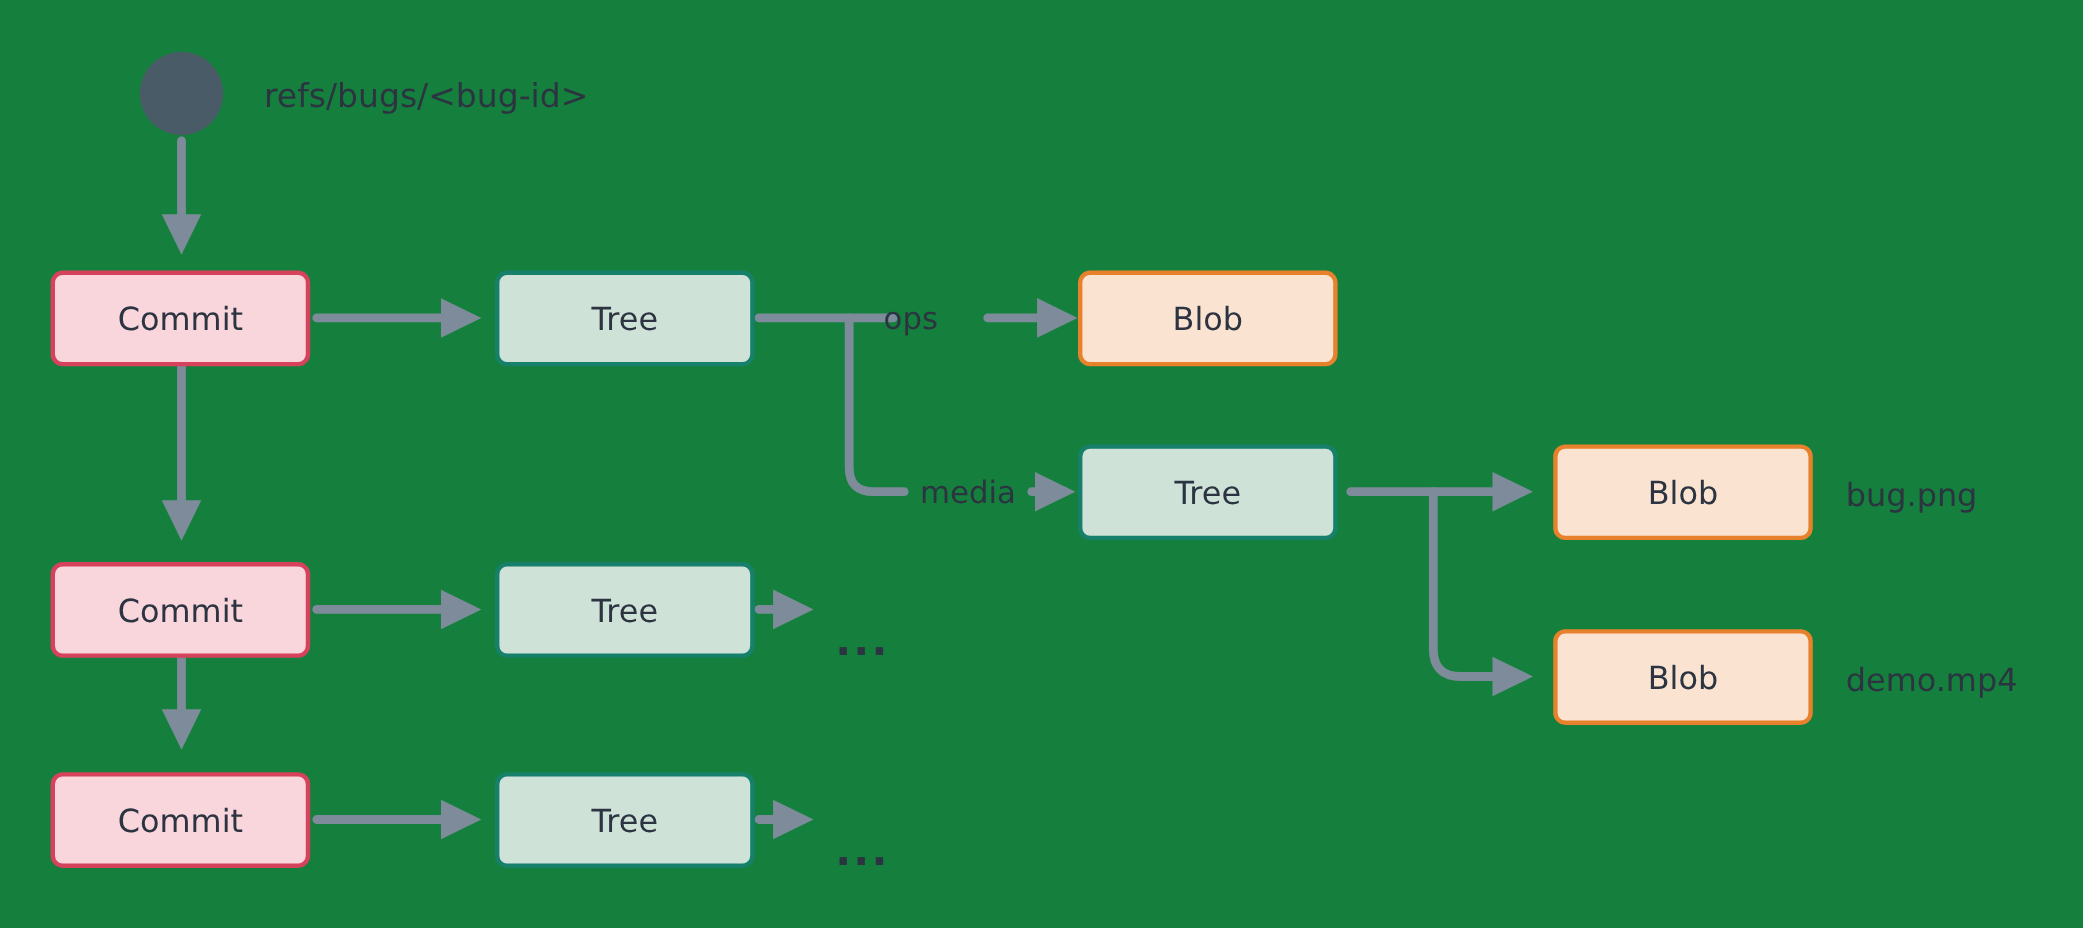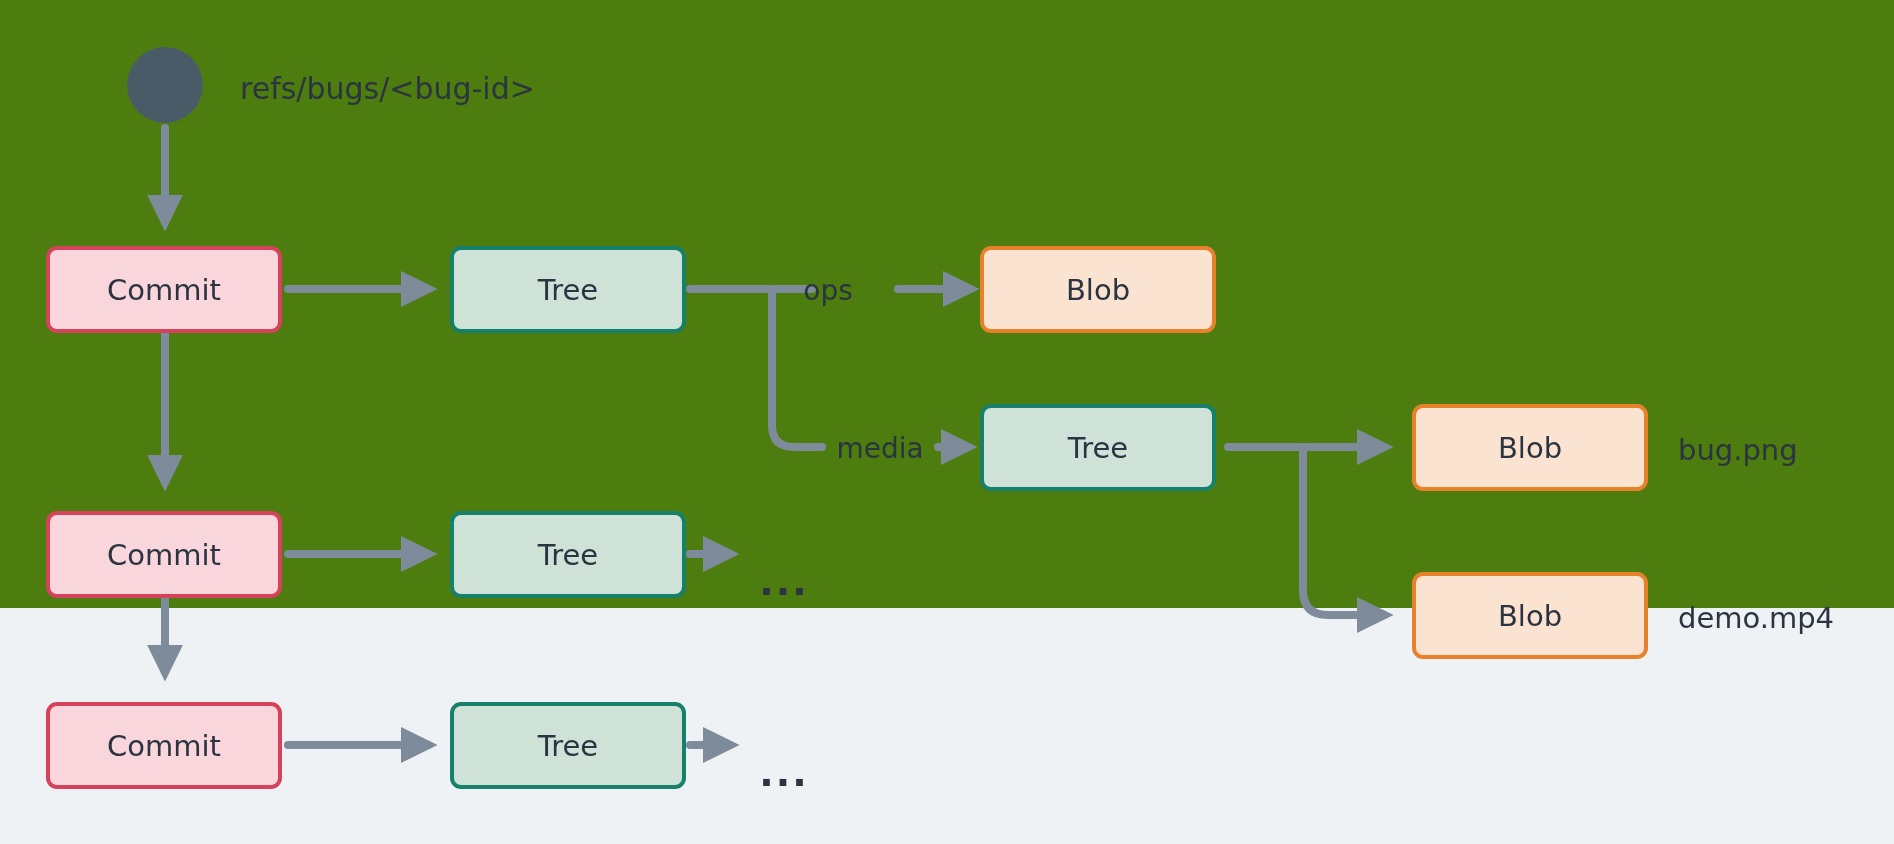--- a/index.html
+++ b/index.html
@@ -9,22 +9,22 @@
   }
   body {
     width: 1894px;
     height: 844px;
     overflow: hidden;
     font-family: "DejaVu Sans", sans-serif;
   }
   #diagram-root {
     position: relative;
     width: 1894px;
-    height: 608px;
-    background: #4d7c0f;
+    height: 844px;
+    background: #15803d;
   }
   svg.diagram-canvas {
     position: absolute;
     top: 0;
     left: 0;
     width: 1894px;
     height: 844px;
     display: block;
   }
   .node-label {

